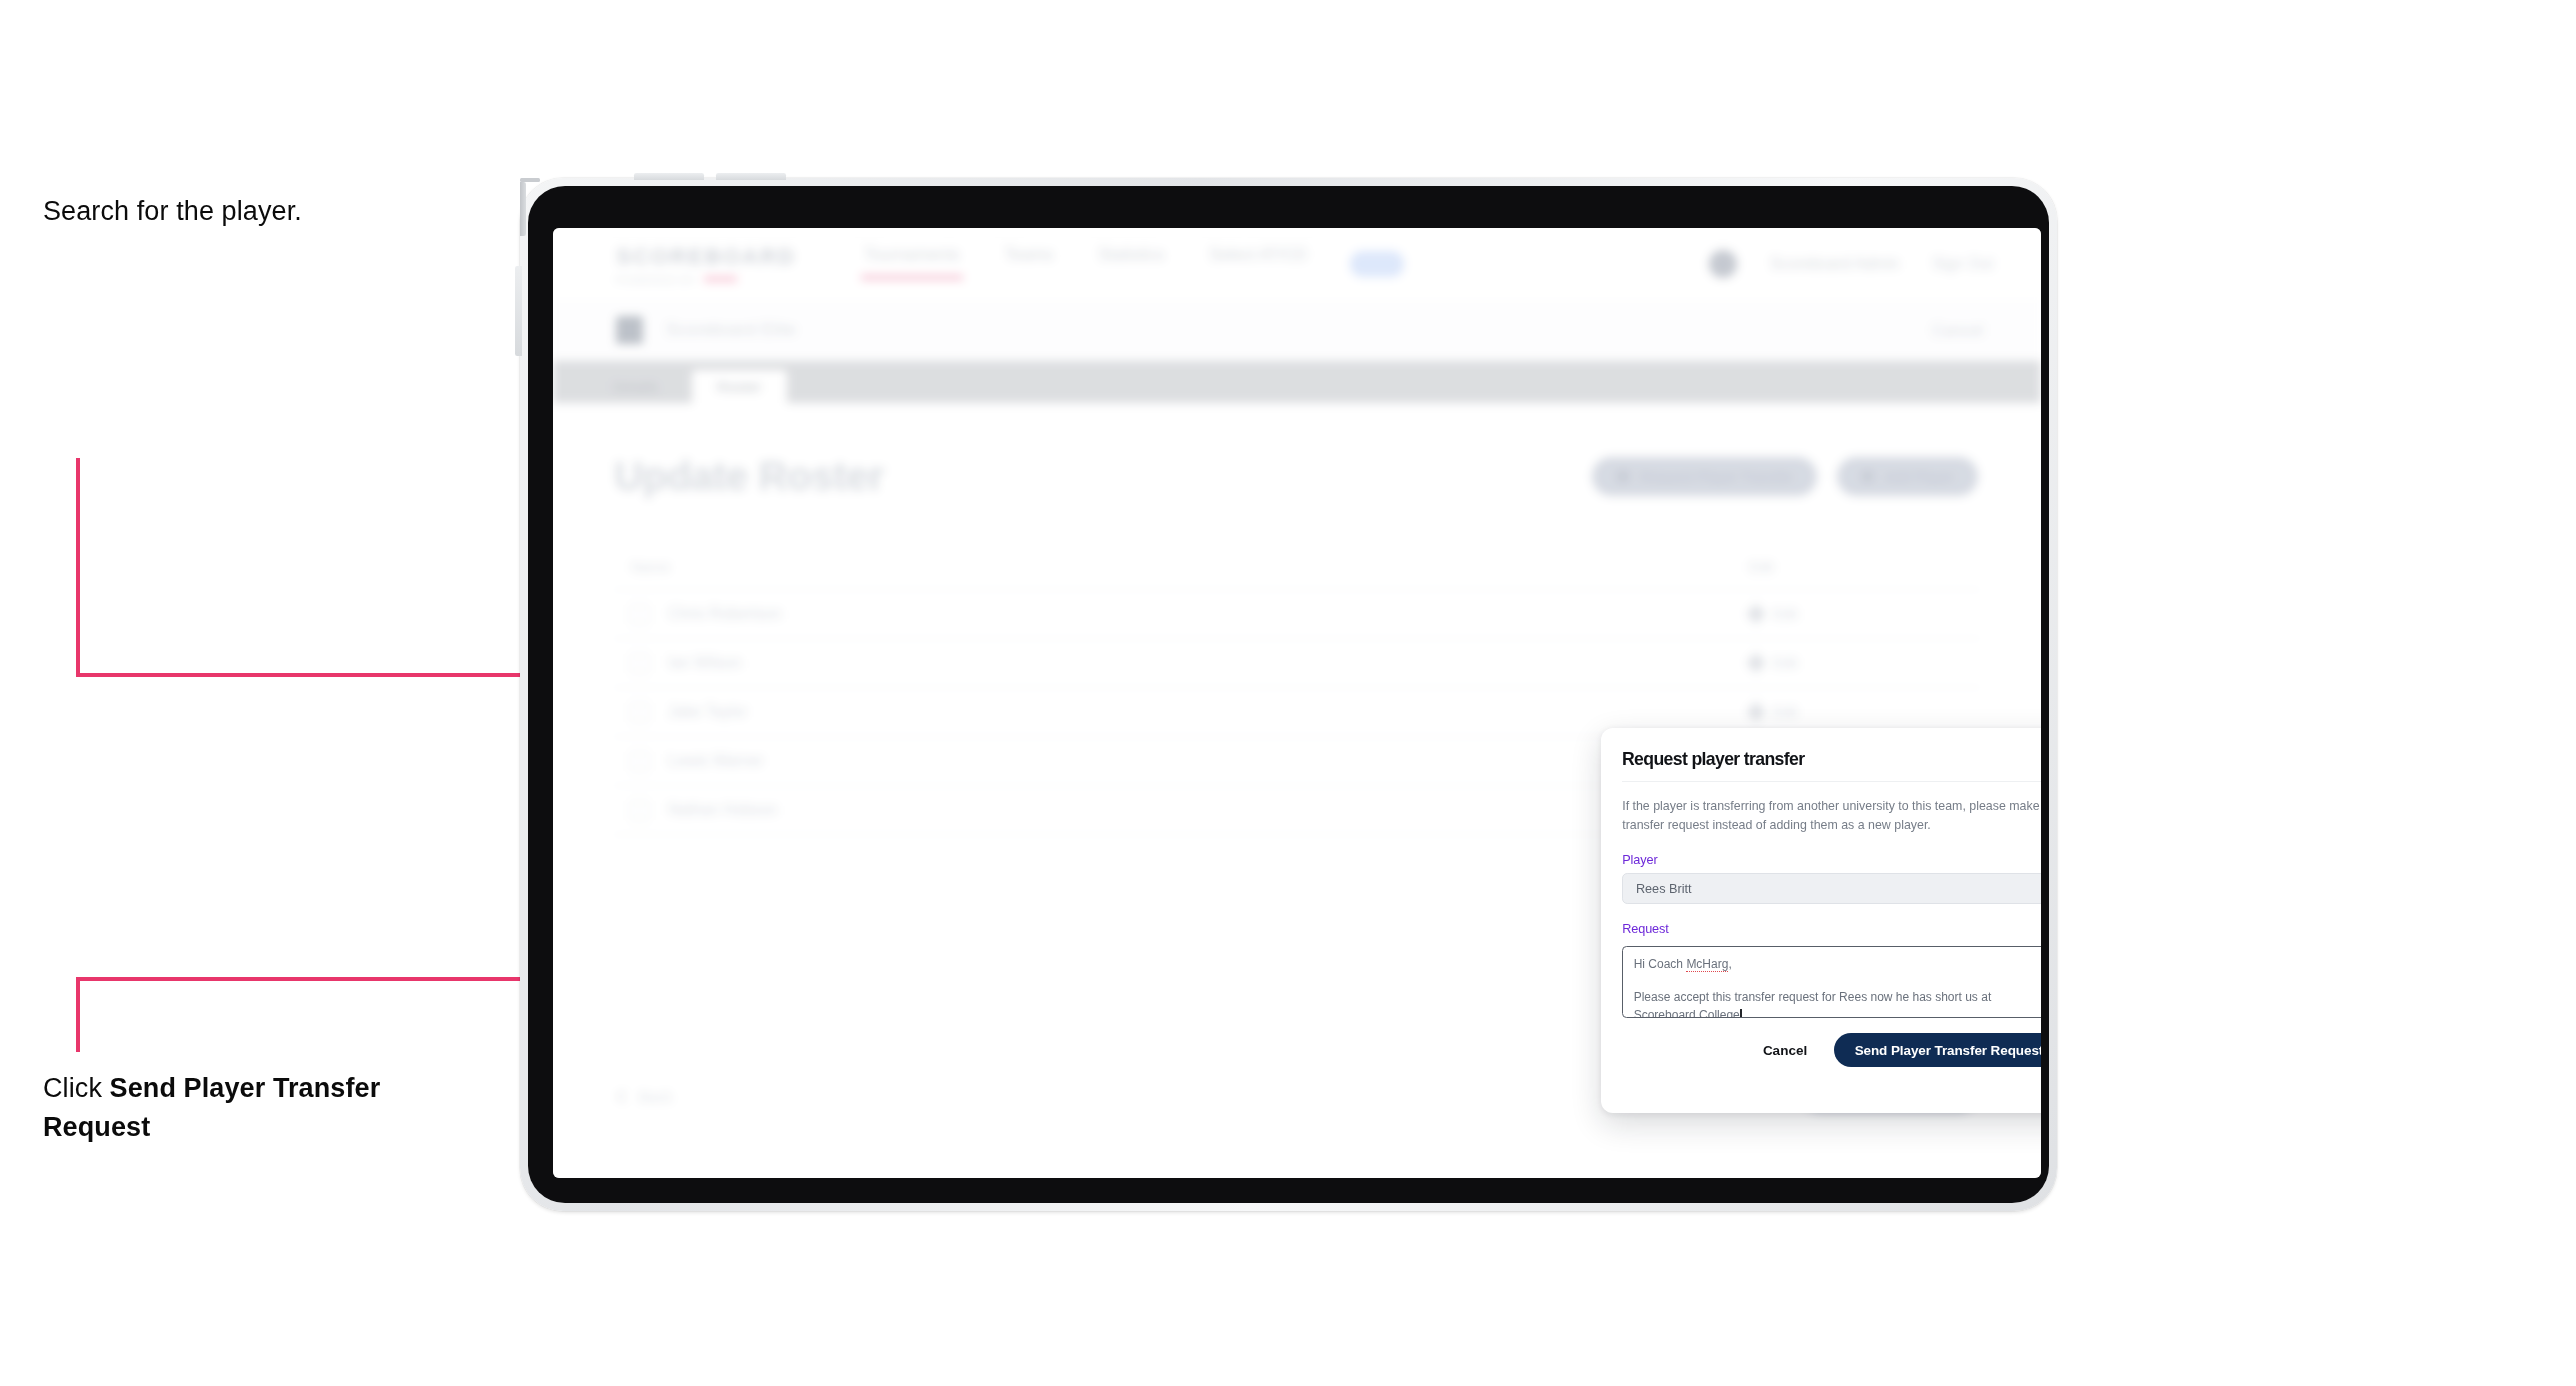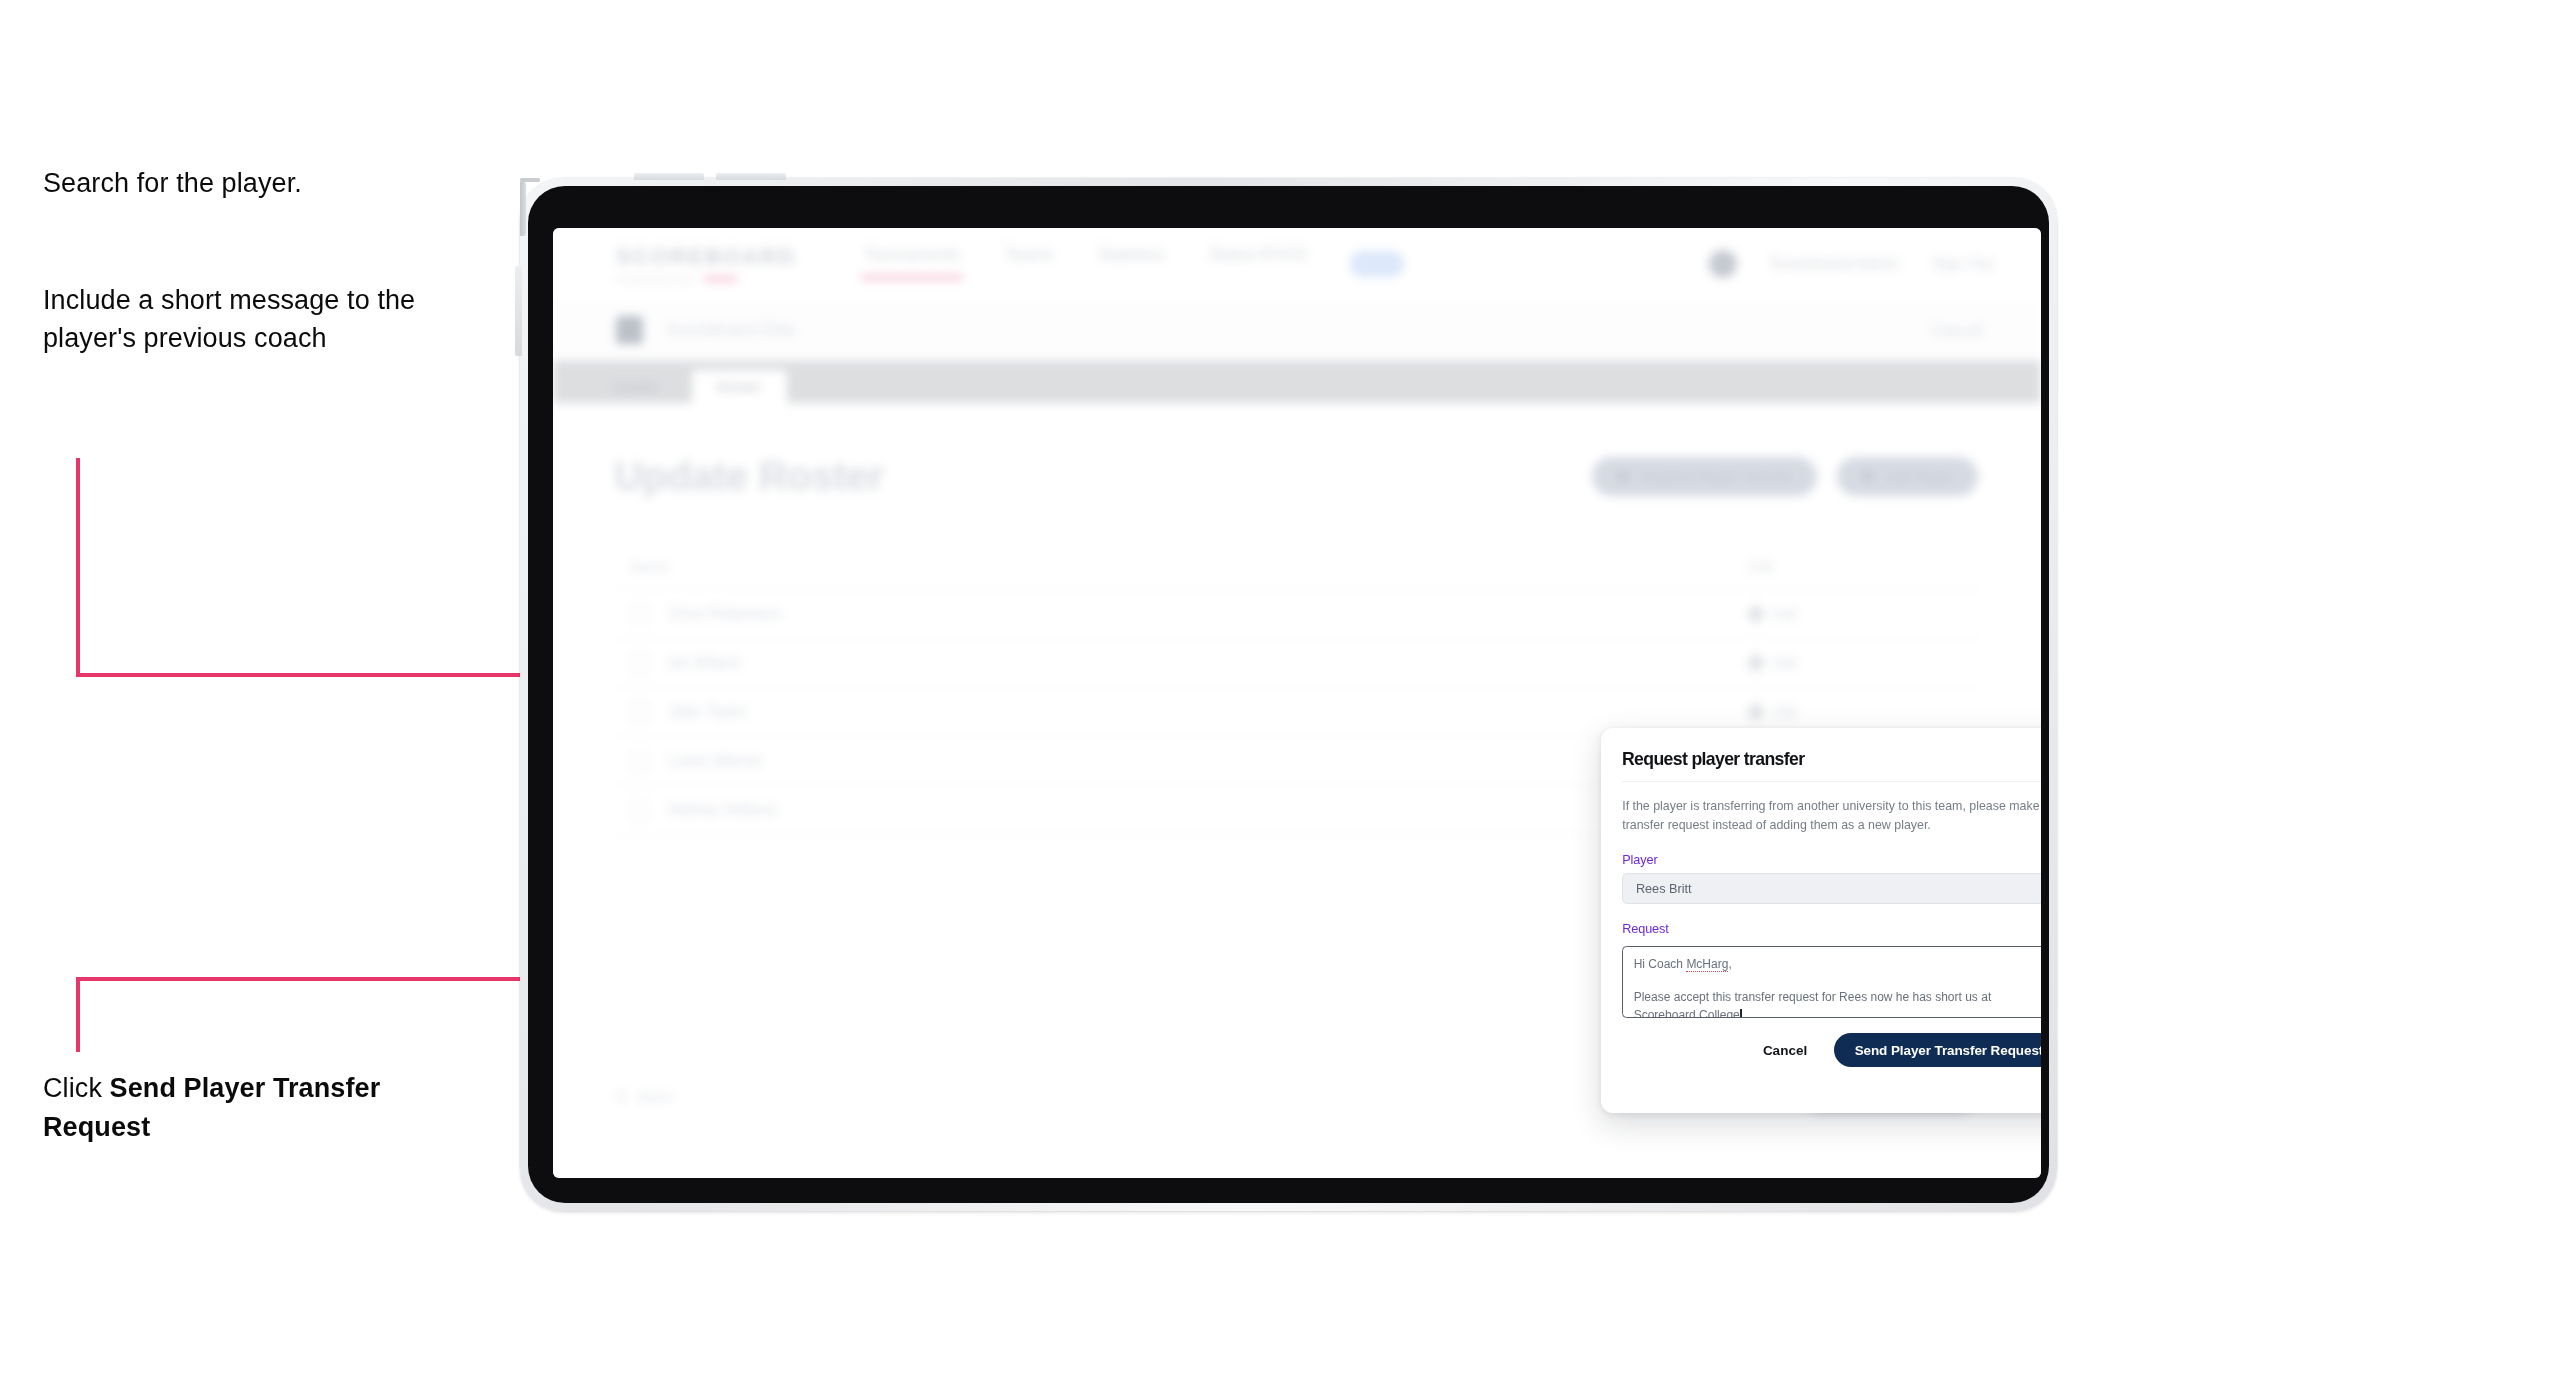--- a/index.html
+++ b/index.html
@@ -22,21 +22,21 @@
   
   .annot-text {
     position: absolute;
     color: #0b0b0b;
     font-size: 27px;
     line-height: 1.42;
     letter-spacing: 0.1px;
     font-weight: 400;
     white-space: pre-wrap;
   }
-  #annot-top-1 { left: 43px; top: 164px; width: 464px; }
+  #annot-top-1 { left: 43px; top: 192px; width: 464px; }
   #annot-top-2 { left: 43px; top: 281px; width: 419px; }
   #annot-bottom {
     left: 43px; top: 1069px; width: 352px;
     font-size: 27px; line-height: 1.45;
   }
   #annot-bottom b { font-weight: 700; }
 
   
   .pink-part { position: absolute; background: #e8366b; }
 
@@ -310,21 +310,20 @@
     letter-spacing: -0.1px;
   }
 </style>
 </head>
 <body>
 
 <div id="stage">
 
   <div class="annot-text" id="annot-top-1">Search for the player.</div>
 
-  <div class="annot-text" id="annot-top-2">Include a short message to the player's previous coach</div>
 
   <div class="annot-text" id="annot-bottom"><span>Click </span><b>Send Player Transfer Request</b></div>
 
   <div class="pink-part" id="arrow1-v"></div>
   <div class="pink-part" id="arrow1-h"></div>
   <svg id="arrow1-head" viewBox="0 0 44 66">
     <path d="M4 4 L38 33 L4 62" fill="none" stroke="#e8366b" stroke-width="7" stroke-linecap="round" stroke-linejoin="round"></path>
   </svg>
 
   <div class="pink-part" id="arrow2-v"></div>

